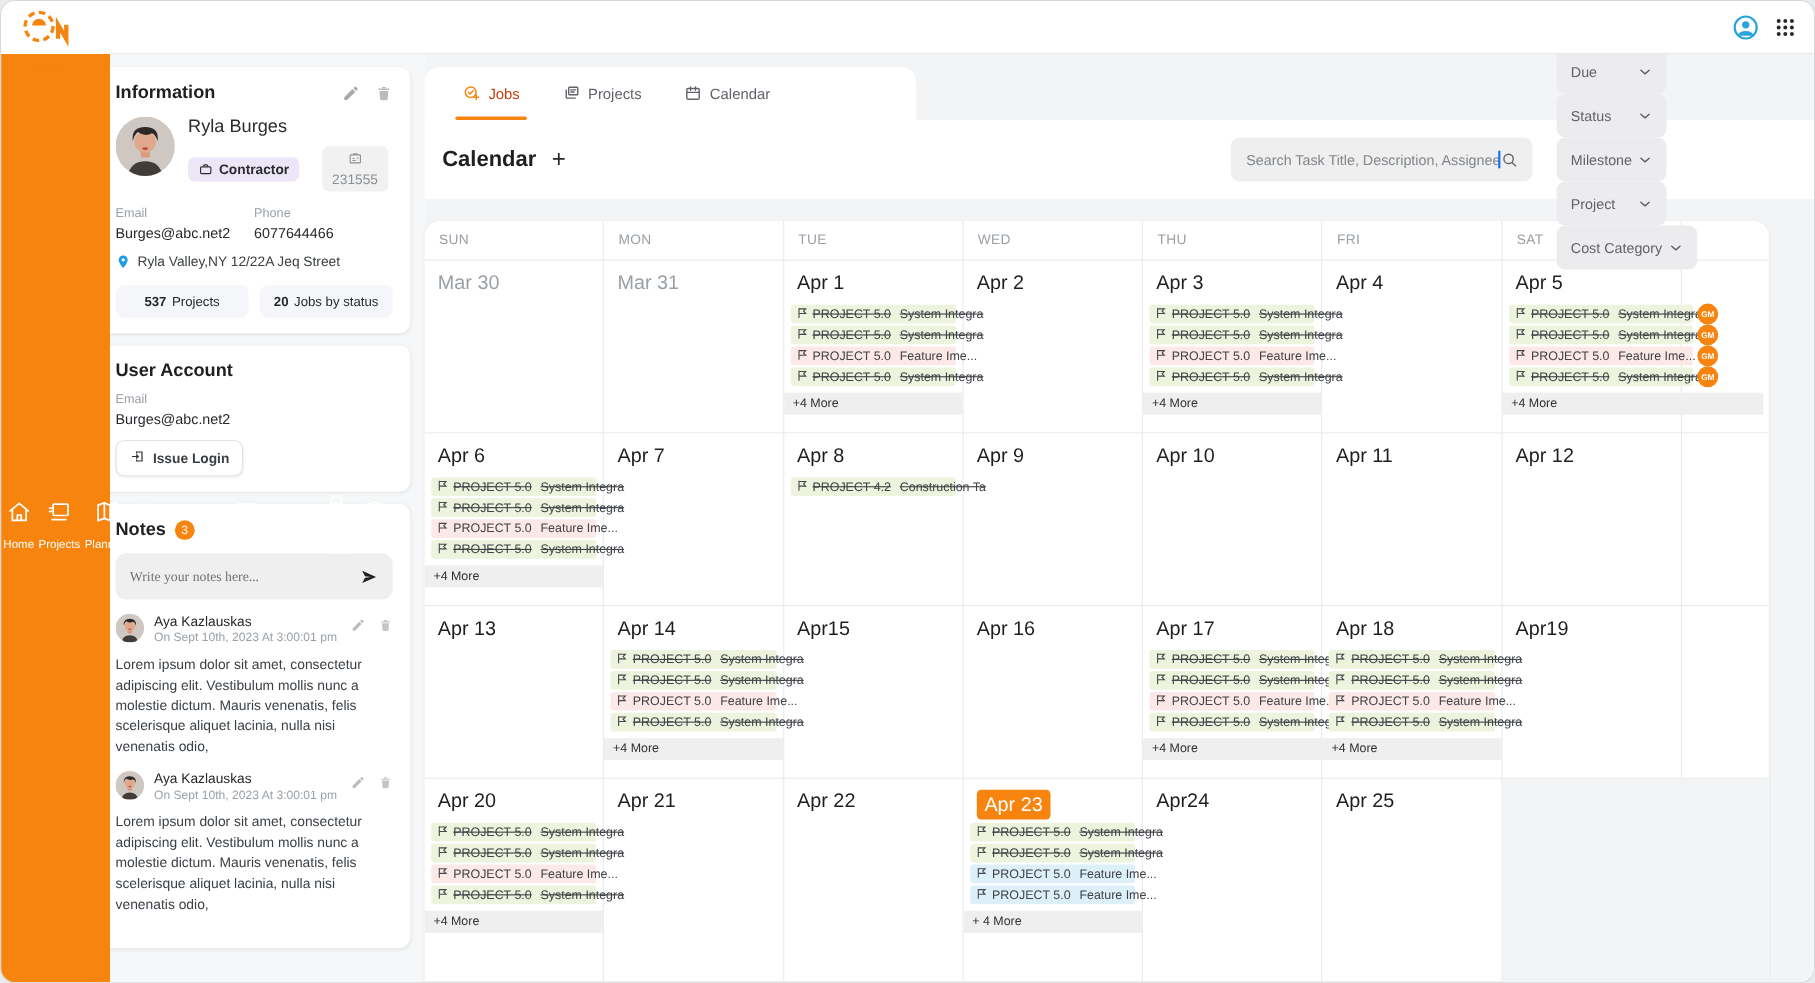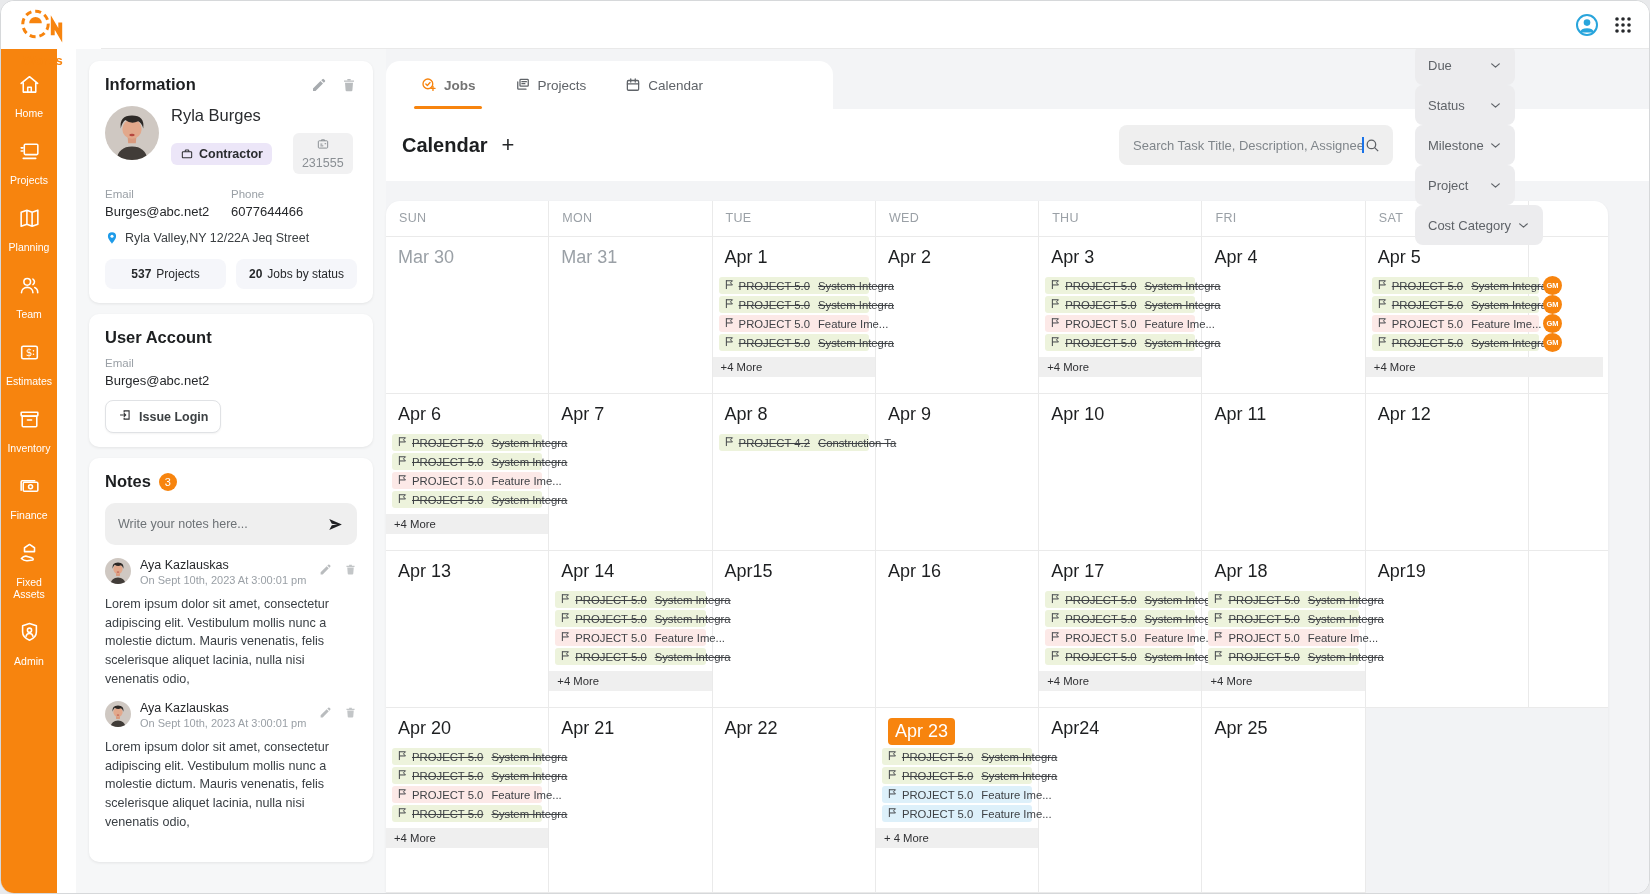--- a/index.html
+++ b/index.html
@@ -10,21 +10,21 @@
   .topbar { position:absolute; left:0; top:0; right:0; height:48px; background:#fff; z-index:30; }
   .topbar::after { content:""; position:absolute; left:100px; right:0; bottom:0; height:1px; background:#e9e9e9; }
   .logo { position:absolute; left:12px; top:2px; width:60px; text-align:center; }
   .logo svg { width:36px; height:28px; display:block; margin:0 auto; }
   .logo-text { color:#F7840E; font-size:13px; font-weight:bold; line-height:13px; }
   .topbar-right { position:absolute; right:14px; top:0; height:48px; display:flex; align-items:center; gap:12px; }
   .topbar-right .tb-ic { width:24px; height:24px; cursor:pointer; }
   .topbar-right svg { width:24px; height:24px; }
 
   
-  .sidebar { position:absolute; left:0; top:48px; bottom:0; width:56px; background:#F7840E; padding-top:14px; display:flex; flex-direction:column; align-items:center; z-index:20; }
+  .sidebar { position:absolute; left:0; top:48px; bottom:0; width:99px; background:#F7840E; padding-top:14px; display:flex; flex-direction:row; align-items:center; z-index:20; }
   .nav-item { width:100%; padding:9px 2px 11px; display:flex; flex-direction:column; align-items:center; gap:6px; cursor:pointer; }
   .nav-item svg { width:25px; height:25px; }
   .nav-label { color:#fff; font-size:10.5px; text-align:center; }
 
   
   .left-panel { position:absolute; left:75px; top:48px; bottom:0; width:310px; background:#f6f7f8; padding:12px 13px 20px; display:flex; flex-direction:column; overflow:hidden; }
   .card { background:#fff; border-radius:10px; box-shadow:0 1px 3px rgba(0,0,0,0.08); padding:14px 16px; margin-bottom:11px; }
   .card-head { display:flex; align-items:center; }
   .card-head h2 { font-size:16.5px; font-weight:bold; color:#1d1f21; flex:1; }
   .head-icons { display:flex; gap:14px; }
@@ -57,39 +57,39 @@
   .acct-email { font-size:13px; color:#26282b; margin-top:4px; }
   .btn-row { display:flex; gap:10px; margin-top:12px; }
   .btn { display:flex; align-items:center; gap:7px; border:1px solid #e0e2e5; background:#fff; border-radius:8px; padding:7px 12px; font-size:12.5px; font-weight:bold; color:#3c4043; cursor:pointer; box-shadow:0 1px 2px rgba(0,0,0,0.05); }
   .btn svg { width:14px; height:14px; }
 
   .notes-card { flex:1; overflow:hidden; }
   .notes-head { display:flex; align-items:center; gap:8px; }
   .notes-head h2 { font-size:16.5px; font-weight:bold; color:#1d1f21; }
   .notes-badge { width:18px; height:18px; border-radius:50%; background:#F7840E; color:#fff; font-size:11px; display:flex; align-items:center; justify-content:center; }
   .notes-input { margin-top:12px; background:#efefef; border-radius:10px; height:42px; display:flex; align-items:center; padding:0 13px; cursor:text; }
-  .notes-input input { flex:1; border:none; outline:none; background:transparent; font-size:12.5px; color:#7f1d1d; font-family:Liberation Sans, sans-serif; }
+  .notes-input input { flex:1; border:none; outline:none; background:transparent; font-size:12.5px; color:#7f1d1d; font-family:Liberation Serif, serif; }
   .notes-input input::placeholder { color:#6d7276; }
   .notes-input .s-ic { width:17px; height:17px; }
   .note-entry { margin-top:13px; }
   .note-head { display:flex; align-items:flex-start; gap:9px; }
   .note-meta { flex:1; }
   .note-author { font-size:12.5px; color:#26282b; }
   .note-time { font-size:11px; color:#9aa0a6; margin-top:2px; }
   .note-actions { display:flex; gap:12px; padding-top:4px; }
   .note-actions .s-ic { width:13px; height:13px; }
   .note-text { font-size:12.6px; color:#3b4045; line-height:1.48; margin-top:9px; }
 
   
   .main { position:absolute; left:385px; top:48px; right:0; bottom:0; background:#f3f4f6; }
   .title-band { position:absolute; left:0; top:60px; right:0; height:72px; background:#fff; display:flex; align-items:center; padding:0 106px 0 16px; z-index:1; }
   .tabcard { position:absolute; left:0; top:12px; width:447px; height:48px; background:#fff; border-radius:14px 14px 0 0; display:flex; align-items:flex-end; padding:0 0 0 20px; gap:10px; z-index:2; }
   .tab { position:relative; height:48px; display:flex; align-items:center; gap:6px; padding:0 14px; font-size:13.5px; color:#5f6368; cursor:pointer; }
   .tab svg { width:18px; height:18px; }
-  .tab.active { color:#737373; font-weight:bold; }
+  .tab.active { color:#c2410c; font-weight:normal; }
   .tab.active::after { content:""; position:absolute; left:8px; right:8px; bottom:0; height:3px; border-radius:2px; background:#F7840E; }
 
   .page-title { font-size:20px; font-weight:bold; color:#1d1f21; }
   .add-btn { font-size:22px; font-weight:400; color:#26282b; margin-left:14px; cursor:pointer; line-height:20px; }
   .band-spacer { flex:1; }
   .search { position:relative; width:274px; height:40px; background:#efefef; border-radius:8px; display:flex; align-items:center; padding:0 12px 0 14px; margin-right:11px; }
   .search input { flex:1; border:none; outline:none; background:transparent; font-size:13px; color:#3c4043; font-family:"Liberation Sans",sans-serif; }
   .search input::placeholder { color:#80868b; }
   .search .caret { position:absolute; left:243px; top:12px; width:2px; height:16px; background:#1a73e8; }
   .search svg { width:17px; height:17px; flex:none; }

